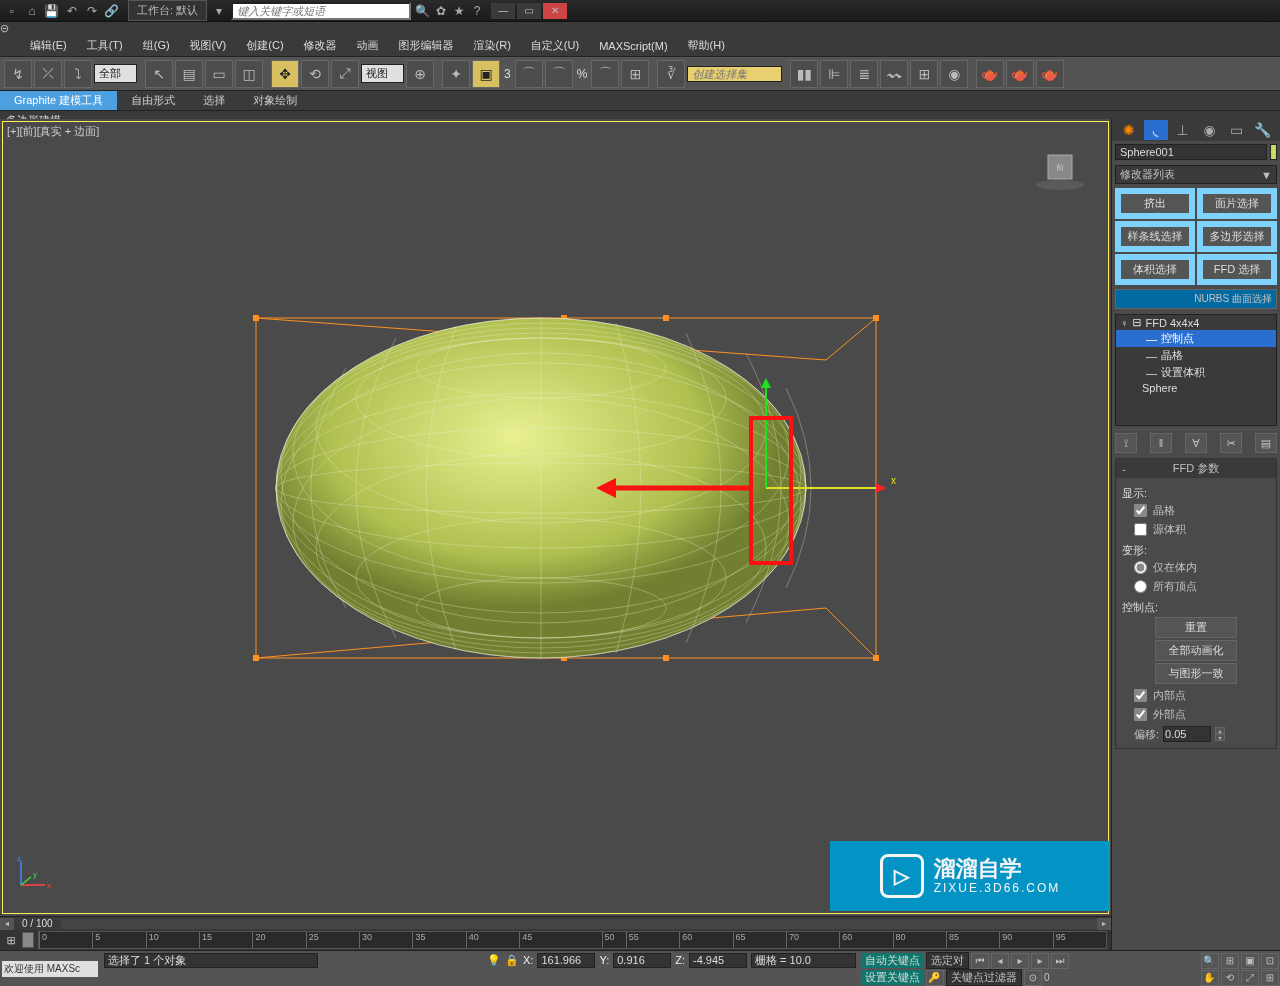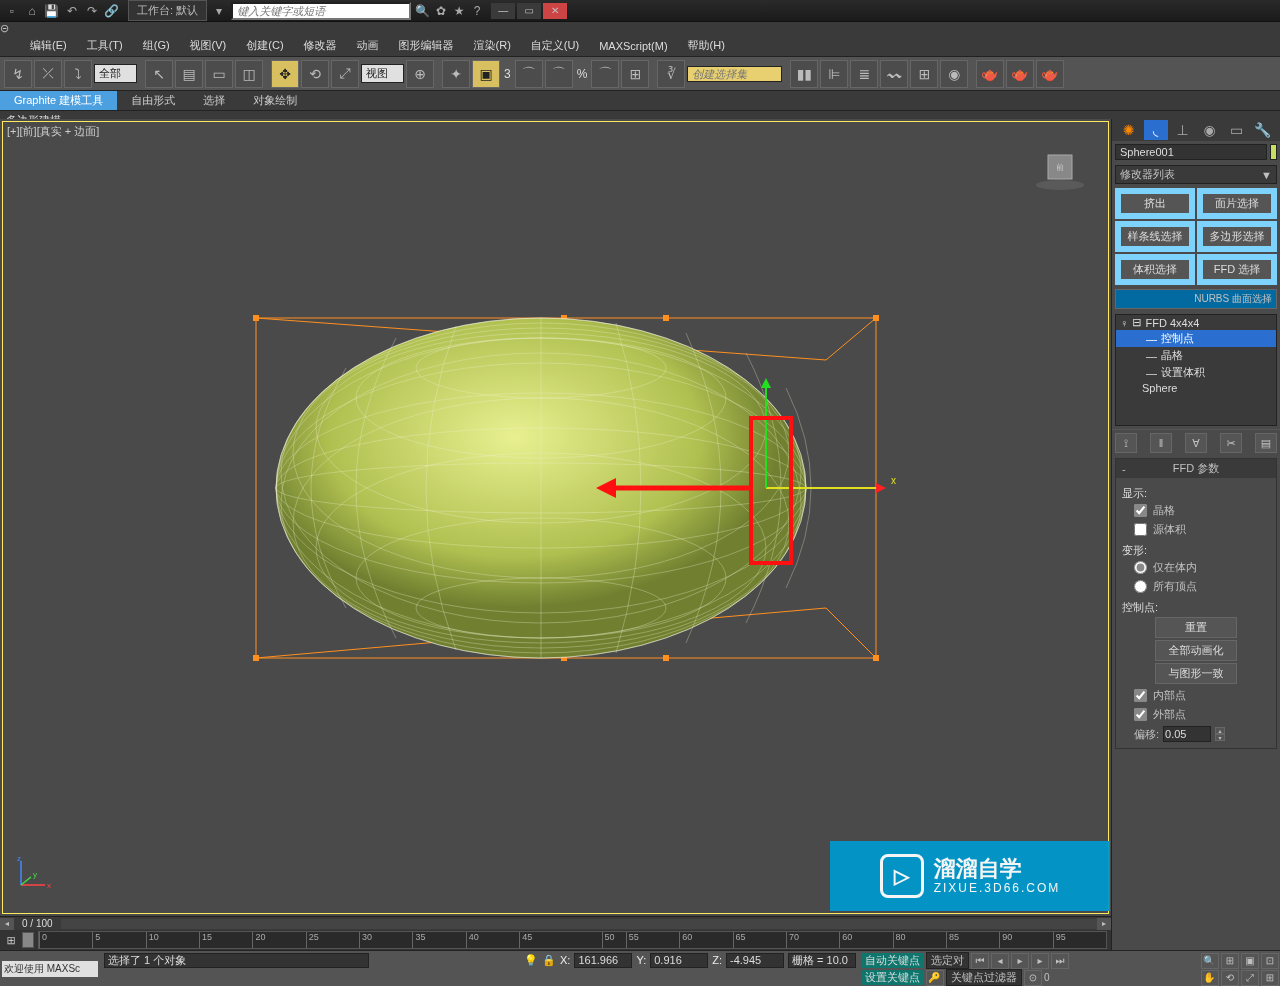--- a/index.html
+++ b/index.html
@@ -432,31 +432,31 @@
       <div class="tick" style="left: 100%;">100</div>
     </div>
 </div>
 
 <div class="statusbar">
   <div class="status-left">
     <div style="background:#e0e0e0;color:#333;padding:1px 2px;font-size:10px">欢迎使用  MAXSc</div>
   </div>
   <div class="status-mid">
     <div class="status-row">
-      <div class="field" style="width:265px">选择了 1 个对象</div>
+      <div class="field" style="width:214px">选择了 1 个对象</div>
       <div style="flex:1"></div>
       <div class="tb-icon" style="color:#e8d070">💡</div>
       <div class="tb-icon">🔒</div>
       <span class="coord-lbl">X:</span>
       <div class="field" style="width:58px">161.966</div>
       <span class="coord-lbl">Y:</span>
       <div class="field" style="width:58px">0.916</div>
       <span class="coord-lbl">Z:</span>
       <div class="field" style="width:58px">-4.945</div>
-      <div class="field" style="width:68px">栅格 = 10.0</div>
+      <div class="field" style="width:105px">栅格 = 10.0</div>
     </div>
   </div>
   <div class="status-right">
     <div class="sr-row">
       <div class="autokey">自动关键点</div>
       <div class="keyf-dd">选定对</div>
       <div class="sr-btn">⏮</div>
       <div class="sr-btn">◂</div>
       <div class="sr-btn">▸</div>
       <div class="sr-btn">▸</div>

